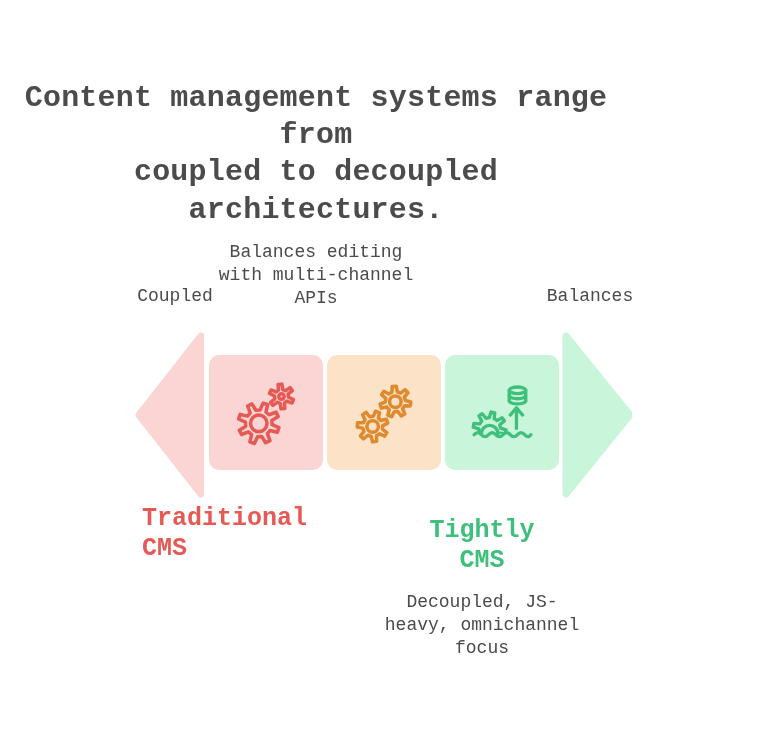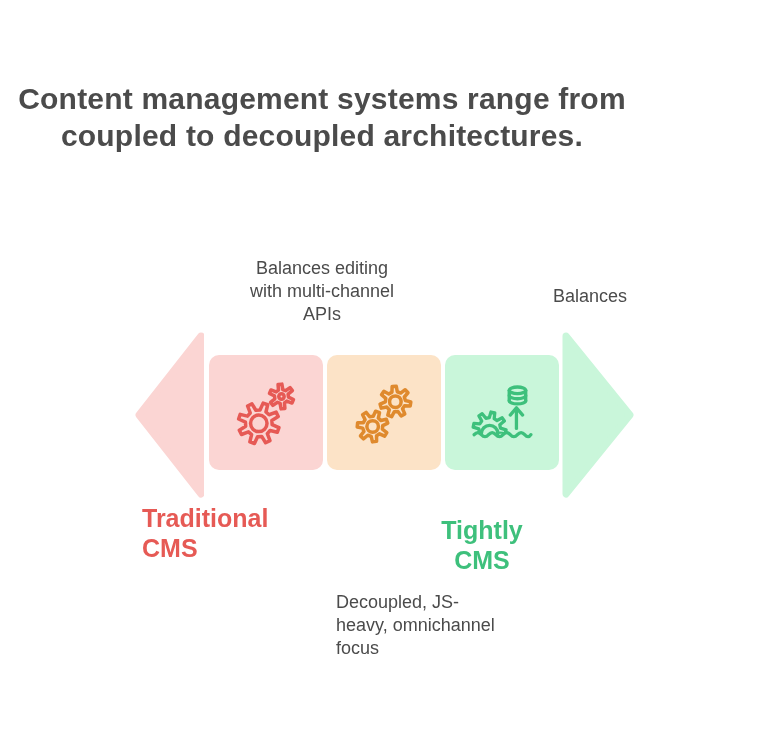--- a/index.html
+++ b/index.html
@@ -2,23 +2,22 @@
 <html style="--ink: #4b4b4b; --red: #e65a55; --orange: #df8a2e; --green: #3ec07c; --pink: #fbd5d3; --peach: #fce3c7; --mint: #c9f6da;"><head>
 <meta charset="utf-8">
 <style>
   html, body { margin: 0; padding: 0; background: #ffffff; }
   .canvas {
     position: relative;
     width: 632px;
     height: 753px;
     background: #ffffff;
     overflow: hidden;
-    font-family: Liberation Sans, sans-serif;
+    font-family: Liberation Mono, monospace;
     color: var(--ink, #4b4b4b);
-    padding-left: 12px;
   }
   .abs { position: absolute; }
   .centered { left: 0; right: 0; text-align: center; }
   .pre { white-space: pre-line; }
 
   .title {
     top: 60px;
     font-size: 30px;
     font-weight: bold;
     line-height: 1.24;
@@ -28,21 +27,21 @@
     font-size: 25px;
     font-weight: bold;
     line-height: 1.18;
   }
   .hybrid-heading { top: 191px; color: var(--orange); }
   .body-text {
     font-size: 18px;
     line-height: 1.28;
     color: var(--ink);
   }
-  .hybrid-desc { top: 241px; margin-top: 16px; }
+  .hybrid-desc { top: 241px; }
 
   .spectrum-label { top: 286px; width: 130px; text-align: center; font-size: 18px; }
   .coupled-label { left: 110px; }
   .decoupled-label { left: 525px; }
 
   .arrow-band { left: 135px; top: 332px; width: 500px; height: 166px; }
   .arrowhead { top: 0; }
   .arrowhead-left { left: 0; }
   .arrowhead-right { left: 427px; }
   .cell {
@@ -55,21 +54,21 @@
     align-items: center;
     justify-content: center;
   }
   .cell-pink  { left: 74px;  background: var(--pink); }
   .cell-peach { left: 192px; background: var(--peach); }
   .cell-mint  { left: 310px; background: var(--mint); }
 
   .traditional-heading { top: 504px; left: 142px; width: 246px; color: var(--red); }
   .headless-heading    { top: 516px; left: 359px; width: 246px; text-align: center; color: var(--green); }
   .traditional-desc    { top: 591px; left: 135px; width: 260px; text-align: center; }
-  .headless-desc       { top: 591px; left: 336px; width: 260px; text-align: left; }
+  .headless-desc       { top: 591px; left: 352px; width: 260px; text-align: center; }
 
   svg { display: block; }
   .icon-stroke {
     fill: none;
     stroke-linecap: round;
     stroke-linejoin: round;
   }
 </style>
 </head>
 <body>
@@ -77,20 +76,21 @@
 <div class="canvas">
 
   <h1 class="abs centered title pre">Content management systems range from
 coupled to decoupled architectures.</h1>
 
 
   <div class="abs centered body-text pre hybrid-desc">Balances editing
 with multi-channel
 APIs</div>
 
+  <div class="abs spectrum-label coupled-label">Coupled</div>
 
   <div class="abs spectrum-label decoupled-label">Balances</div>
 
   <div class="abs arrow-band">
 
     <svg class="abs arrowhead arrowhead-left" width="69" height="166" viewBox="0 0 69 166">
       <path d="M66,4 L4,83 L66,162 Z" fill="var(--pink)" stroke="var(--pink)" stroke-width="7" stroke-linejoin="round"></path>
     </svg>
 
     <div class="cell cell-pink">

